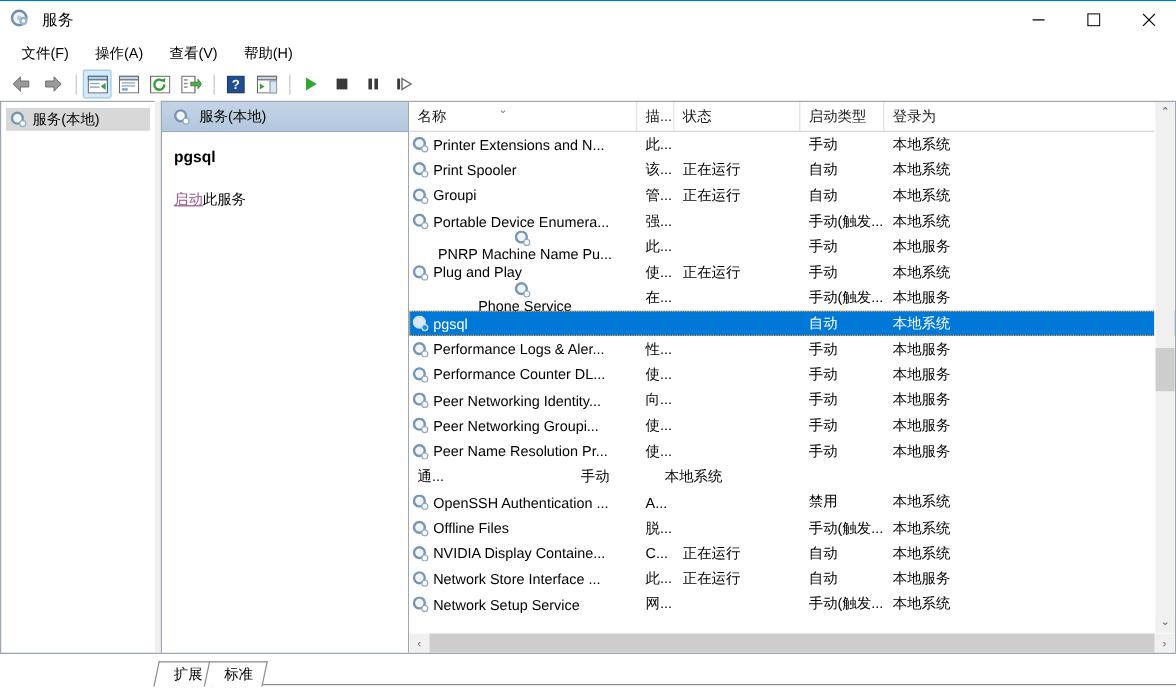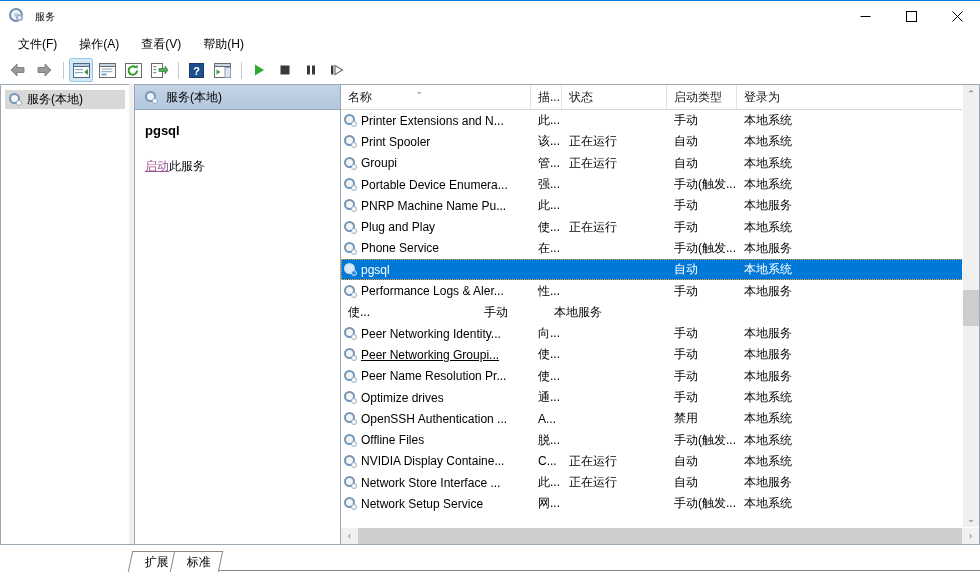--- a/index.html
+++ b/index.html
@@ -54,21 +54,21 @@
   .gear-tail {
     position: absolute;
     right: -2px; bottom: -1px;
     width: 7px; height: 7px;
     border-radius: 50%;
     border: 2px solid #9db4cb;
     background: #ffffff;
   }
   .title-text {
     margin-left: 8px;
-    font-size: 10px;
+    font-size: 13px;
     color: #000;
     letter-spacing: .3px;
   }
   .win-buttons {
     position: absolute;
     right: 0; top: 0;
     height: 31px;
     display: flex;
   }
   .win-btn {
@@ -616,21 +616,21 @@
                       <span class="g2"></span>
                     </span>
                     <span>Portable Device Enumera...</span>
                   </div>
                   <div class="cell" style="width: 31px;">强...</div>
                   <div class="cell" style="width: 105px;"></div>
                   <div class="cell" style="width: 70px;">手动(触发...</div>
                   <div class="cell" style="width: 222px;">本地系统</div>
                 </div>
                 <div class="row">
-                  <div class="cell name" style="width: 190px;">
+                  <div class="cell name" style="width: 190px; flex-direction: column;">
                     <span class="gear-small">
                       <span class="g1"></span>
                       <span class="g2"></span>
                     </span>
                     <span>PNRP Machine Name Pu...</span>
                   </div>
                   <div class="cell" style="width: 31px;">此...</div>
                   <div class="cell" style="width: 105px;"></div>
                   <div class="cell" style="width: 70px;">手动</div>
                   <div class="cell" style="width: 222px;">本地服务</div>
@@ -642,21 +642,21 @@
                       <span class="g2"></span>
                     </span>
                     <span>Plug and Play</span>
                   </div>
                   <div class="cell" style="width: 31px;">使...</div>
                   <div class="cell" style="width: 105px;">正在运行</div>
                   <div class="cell" style="width: 70px;">手动</div>
                   <div class="cell" style="width: 222px;">本地系统</div>
                 </div>
                 <div class="row">
-                  <div class="cell name" style="width: 190px;">
+                  <div class="cell name" style="width: 190px; flex-direction: column;">
                     <span class="gear-small">
                       <span class="g1"></span>
                       <span class="g2"></span>
                     </span>
                     <span>Phone Service</span>
                   </div>
                   <div class="cell" style="width: 31px;">在...</div>
                   <div class="cell" style="width: 105px;"></div>
                   <div class="cell" style="width: 70px;">手动(触发...</div>
                   <div class="cell" style="width: 222px;">本地服务</div>
@@ -681,40 +681,47 @@
                       <span class="g2"></span>
                     </span>
                     <span>Performance Logs &amp; Aler...</span>
                   </div>
                   <div class="cell" style="width: 31px;">性...</div>
                   <div class="cell" style="width: 105px;"></div>
                   <div class="cell" style="width: 70px;">手动</div>
                   <div class="cell" style="width: 222px;">本地服务</div>
                 </div>
                 <div class="row">
+                  <div class="cell name" style="width: 190px;">
+                    <span class="gear-small">
+                      <span class="g1"></span>
+                      <span class="g2"></span>
+                    </span>
+                    <span>Performance Counter DL...</span>
+                  </div>
                   <div class="cell" style="width: 31px;">使...</div>
                   <div class="cell" style="width: 105px;"></div>
                   <div class="cell" style="width: 70px;">手动</div>
                   <div class="cell" style="width: 222px;">本地服务</div>
                 </div>
                 <div class="row">
                   <div class="cell name" style="width: 190px;">
                     <span class="gear-small">
                       <span class="g1"></span>
                       <span class="g2"></span>
                     </span>
                     <span>Peer Networking Identity...</span>
                   </div>
                   <div class="cell" style="width: 31px;">向...</div>
                   <div class="cell" style="width: 105px;"></div>
                   <div class="cell" style="width: 70px;">手动</div>
                   <div class="cell" style="width: 222px;">本地服务</div>
                 </div>
                 <div class="row">
-                  <div class="cell name" style="width: 190px; text-decoration: underline;">
+                  <div class="cell name" style="width: 190px;">
                     <span class="gear-small">
                       <span class="g1"></span>
                       <span class="g2"></span>
                     </span>
                     <span>Peer Networking Groupi...</span>
                   </div>
                   <div class="cell" style="width: 31px;">使...</div>
                   <div class="cell" style="width: 105px;"></div>
                   <div class="cell" style="width: 70px;">手动</div>
                   <div class="cell" style="width: 222px;">本地服务</div>
@@ -726,27 +733,20 @@
                       <span class="g2"></span>
                     </span>
                     <span>Peer Name Resolution Pr...</span>
                   </div>
                   <div class="cell" style="width: 31px;">使...</div>
                   <div class="cell" style="width: 105px;"></div>
                   <div class="cell" style="width: 70px;">手动</div>
                   <div class="cell" style="width: 222px;">本地服务</div>
                 </div>
                 <div class="row">
-                  <div class="cell name" style="width: 190px;">
-                    <span class="gear-small">
-                      <span class="g1"></span>
-                      <span class="g2"></span>
-                    </span>
-                    <span>Optimize drives</span>
-                  </div>
                   <div class="cell" style="width: 31px;">通...</div>
                   <div class="cell" style="width: 105px;"></div>
                   <div class="cell" style="width: 70px;">手动</div>
                   <div class="cell" style="width: 222px;">本地系统</div>
                 </div>
                 <div class="row">
                   <div class="cell name" style="width: 190px;">
                     <span class="gear-small">
                       <span class="g1"></span>
                       <span class="g2"></span>

